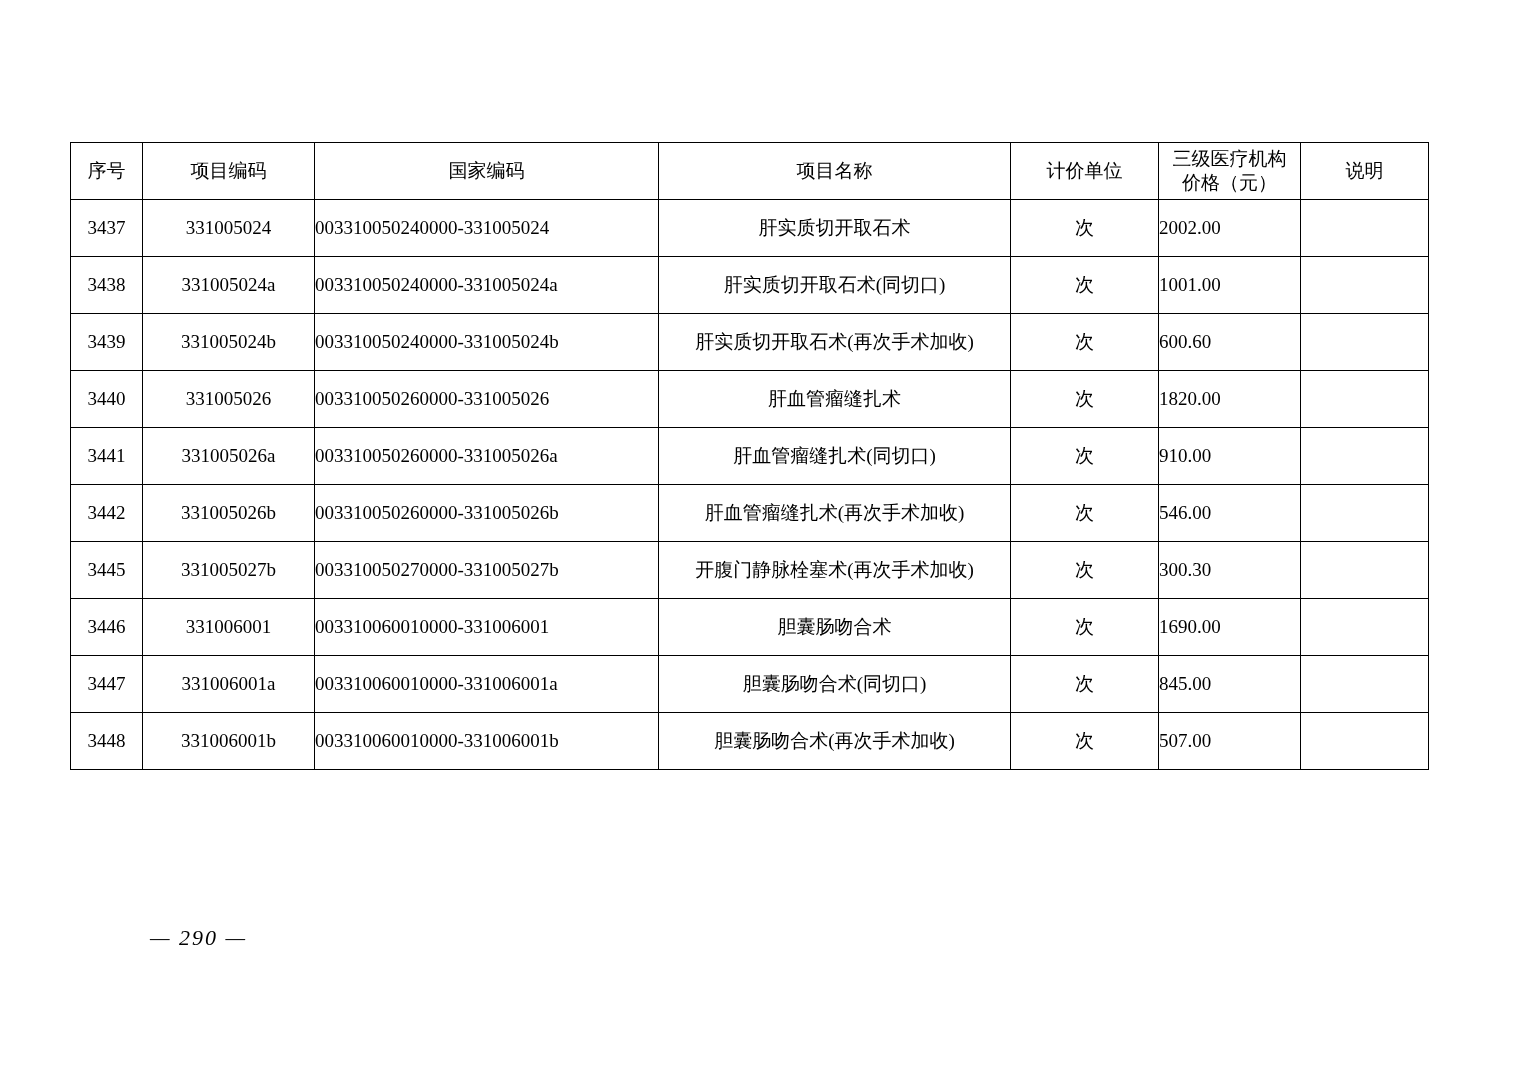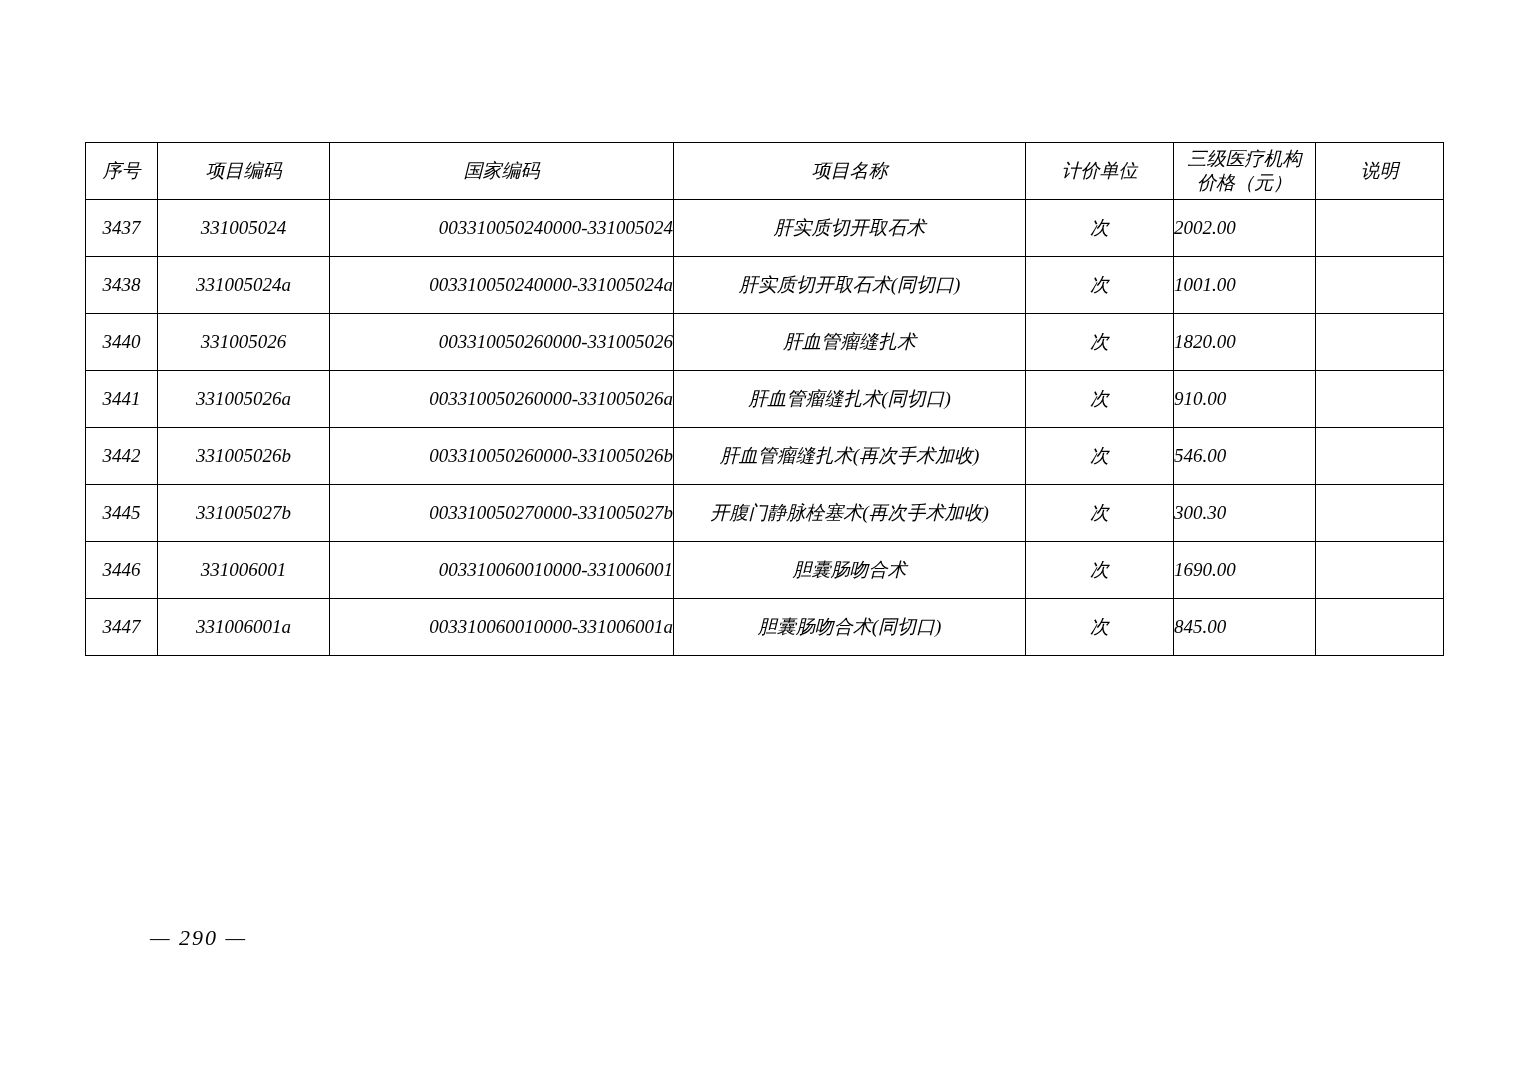--- a/index.html
+++ b/index.html
@@ -17,24 +17,23 @@
   }
   .page {
     position: absolute;
     left: 0;
     top: 0;
     width: 1520px;
     height: 1074px;
   }
   .table-wrap {
     position: absolute;
-    left: 85px;
+    left: 70px;
     top: 142px;
     width: 1348px;
-    font-style: italic;
   }
   table.price-table {
     border-collapse: collapse;
     table-layout: fixed;
     width: 1348px;
     border: 1px solid #000;
   }
   table.price-table td,
   table.price-table th {
     border: 1px solid #000;
@@ -62,21 +61,21 @@
   td.index-cell {
     text-align: center;
     font-size: 19px;
   }
   td.code-cell {
     text-align: center;
     padding-left: 6px;
     font-size: 19px;
   }
   td.national-cell {
-    text-align: right;
+    text-align: left;
     padding-left: 8px;
     font-size: 19px;
     letter-spacing: 0px;
     margin-left: 16px;
   }
   td.name-cell {
     text-align: center;
     padding-left: 8px;
     font-size: 19px;
   }
@@ -148,20 +147,29 @@
           <tr>
             <td class="index-cell">3438</td>
             <td class="code-cell">331005024a</td>
             <td class="national-cell">003310050240000-331005024a</td>
             <td class="name-cell">肝实质切开取石术(同切口)</td>
             <td class="unit-cell">次</td>
             <td class="price-cell">1001.00</td>
             <td class="note-cell"></td>
           </tr>
           <tr>
+            <td class="index-cell">3439</td>
+            <td class="code-cell">331005024b</td>
+            <td class="national-cell">003310050240000-331005024b</td>
+            <td class="name-cell">肝实质切开取石术(再次手术加收)</td>
+            <td class="unit-cell">次</td>
+            <td class="price-cell">600.60</td>
+            <td class="note-cell"></td>
+          </tr>
+          <tr>
             <td class="index-cell">3440</td>
             <td class="code-cell">331005026</td>
             <td class="national-cell">003310050260000-331005026</td>
             <td class="name-cell">肝血管瘤缝扎术</td>
             <td class="unit-cell">次</td>
             <td class="price-cell">1820.00</td>
             <td class="note-cell"></td>
           </tr>
           <tr>
             <td class="index-cell">3441</td>
@@ -201,19 +209,28 @@
           </tr>
           <tr>
             <td class="index-cell">3447</td>
             <td class="code-cell">331006001a</td>
             <td class="national-cell">003310060010000-331006001a</td>
             <td class="name-cell">胆囊肠吻合术(同切口)</td>
             <td class="unit-cell">次</td>
             <td class="price-cell">845.00</td>
             <td class="note-cell"></td>
           </tr>
+          <tr>
+            <td class="index-cell">3448</td>
+            <td class="code-cell">331006001b</td>
+            <td class="national-cell">003310060010000-331006001b</td>
+            <td class="name-cell">胆囊肠吻合术(再次手术加收)</td>
+            <td class="unit-cell">次</td>
+            <td class="price-cell">507.00</td>
+            <td class="note-cell"></td>
+          </tr>
         </tbody>
     </table>
   </div>
 
   <div class="page-number">— 290 —</div>
 
 </div>
 
 </body></html>

